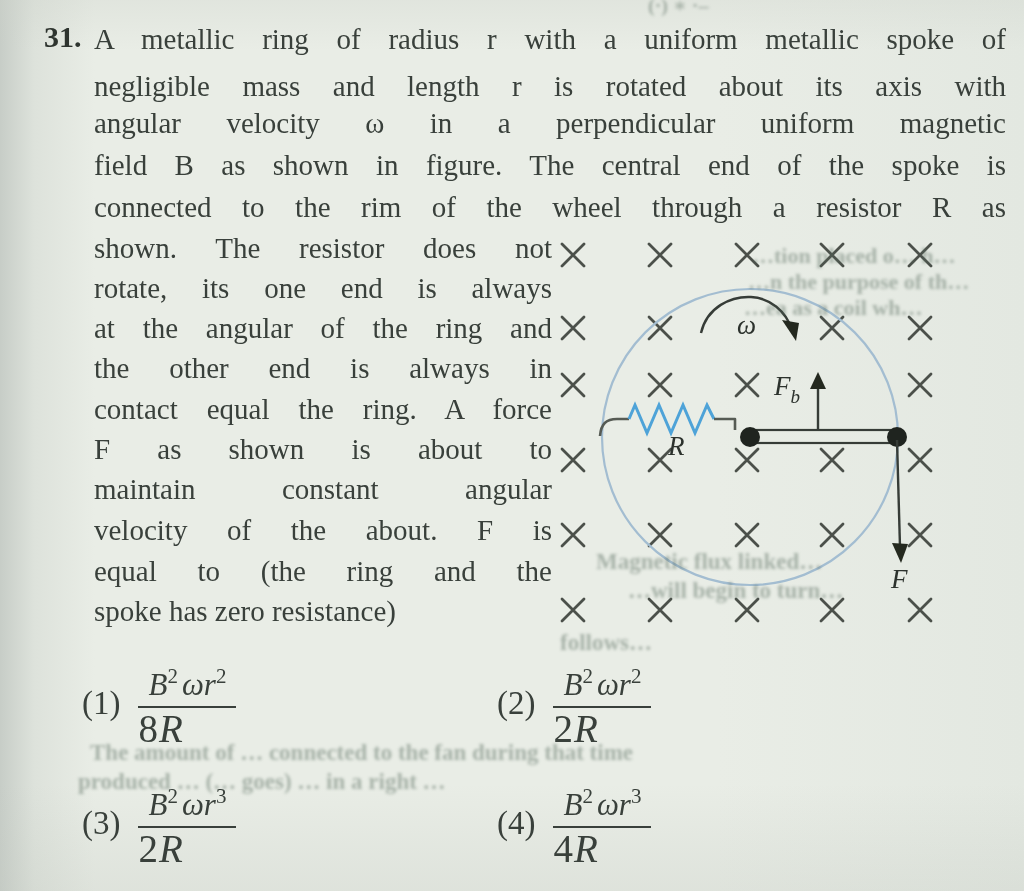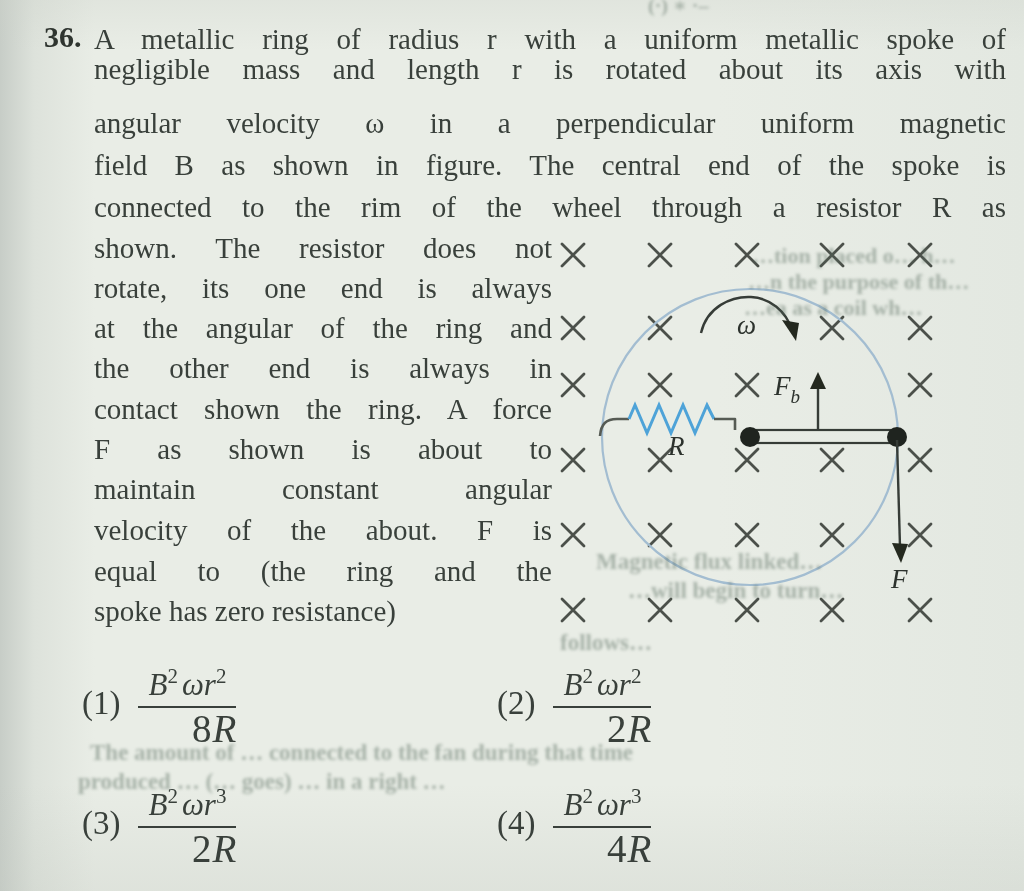--- a/index.html
+++ b/index.html
@@ -17,21 +17,21 @@
   .line{position:absolute;color:var(--ink);font-size:29px;line-height:38px;white-space:nowrap;}
   .jline{white-space:normal;text-align:justify;text-align-last:justify;}
   .jline.last{text-align-last:left;}
   .qnum{position:absolute;left:44px;top:20px;font-weight:bold;color:var(--ink-dark);font-size:30px;}
   .full{left:94px;width:912px;}
   .narrow{left:94px;width:458px;}
 
   
   .option{position:absolute;display:flex;align-items:center;gap:18px;color:var(--ink);}
   .optlabel{font-size:33px;}
-  .frac{display:inline-flex;flex-direction:column;align-items:flex-end;}
+  .frac{display:inline-flex;flex-direction:column;align-items:flex-start;}
   .frac .num{font-size:31px;line-height:34px;padding:0 10px 4px 10px;border-bottom:2.5px solid var(--ink);}
   .frac .den{font-size:39px;line-height:34px;padding-top:4px;}
   .frac sup{font-size:21px;position:relative;top:-1px;}
   .frac i.mid{margin-left:4px;}
   .frac .den i{margin-left:1px;}
 
   
   #diagram{position:absolute;left:555px;top:233px;width:470px;height:405px;}
   #diagram #crosses path{stroke:var(--cross);stroke-width:2.8;fill:none;stroke-linecap:round;}
   #diagram circle.ring{stroke:var(--circle);stroke-width:2.2;fill:none;}
@@ -43,33 +43,33 @@
   #diagram polygon{fill:#24291f;stroke:none;}
   #diagram text.lbl{font-family:"Liberation Serif","DejaVu Serif",serif;font-style:italic;fill:#2c322d;font-size:27px;}
 
   
   .bt{position:absolute;white-space:nowrap;color:rgba(86,107,94,0.45);
       filter:blur(1.7px);font-weight:bold;transform:scaleY(0.97);}
 </style>
 </head>
 <body>
 
-<div class="qnum">36.</div>
+<div class="qnum">31.</div>
 
 <div class="line jline full" style="top:20px">A metallic ring of radius r with a uniform metallic spoke of</div>
-<div class="line jline full" style="top:50px">negligible mass and length r is rotated about its axis with</div>
+<div class="line jline full" style="top:67px">negligible mass and length r is rotated about its axis with</div>
 <div class="line jline full" style="top:104px">angular velocity ω in a perpendicular uniform magnetic</div>
 <div class="line jline full" style="top:146px">field B as shown in figure. The central end of the spoke is</div>
 <div class="line jline full" style="top:188px">connected to the rim of the wheel through a resistor R as</div>
 
 <div class="line jline narrow" style="top:229px">shown. The resistor does not</div>
 <div class="line jline narrow" style="top:269px">rotate, its one end is always</div>
 <div class="line jline narrow" style="top:309px">at the angular of the ring and</div>
 <div class="line jline narrow" style="top:349px">the other end is always in</div>
-<div class="line jline narrow" style="top:390px">contact shown the ring. A force</div>
+<div class="line jline narrow" style="top:390px">contact equal the ring. A force</div>
 <div class="line jline narrow" style="top:430px">F as shown is about to</div>
 <div class="line jline narrow" style="top:470px">maintain constant angular</div>
 <div class="line jline narrow" style="top:511px">velocity of the about. F is</div>
 <div class="line jline narrow" style="top:552px">equal to (the ring and the</div>
 <div class="line jline narrow last" style="top:592px">spoke has zero resistance)</div>
 
 <svg id="diagram" viewBox="0 0 470 405" xmlns="http://www.w3.org/2000/svg">
   <g id="crosses">
       <path d="M7,11 L29,33 M29,11 L7,33"></path>
       <path d="M94,11 L116,33 M116,11 L94,33"></path>

